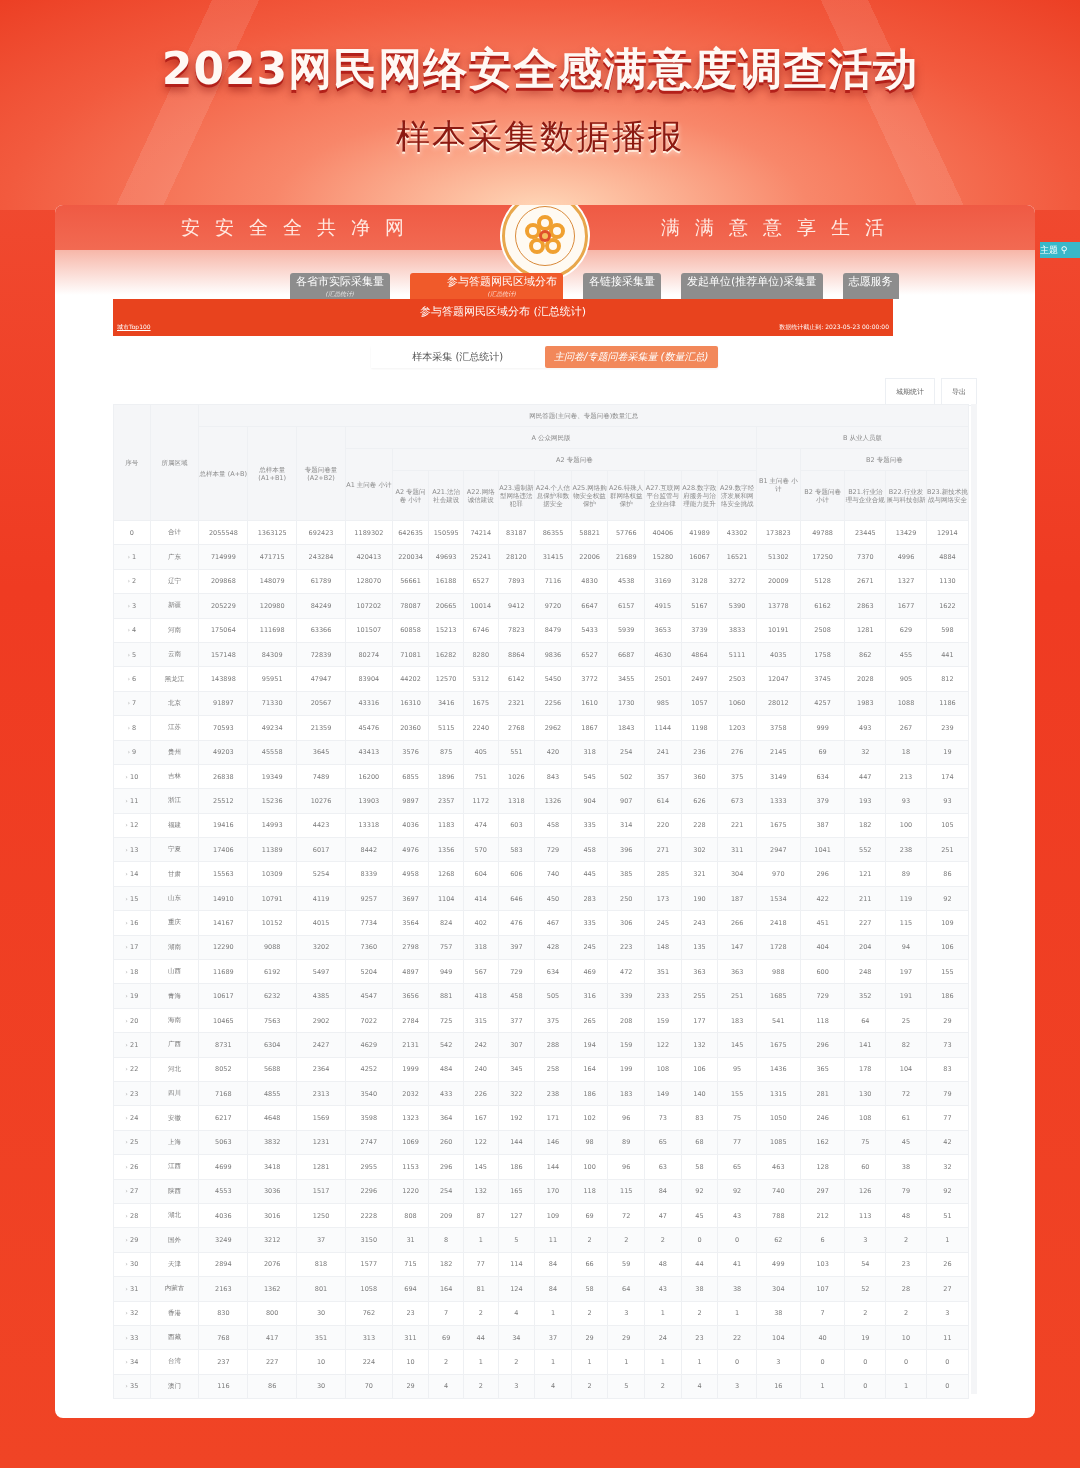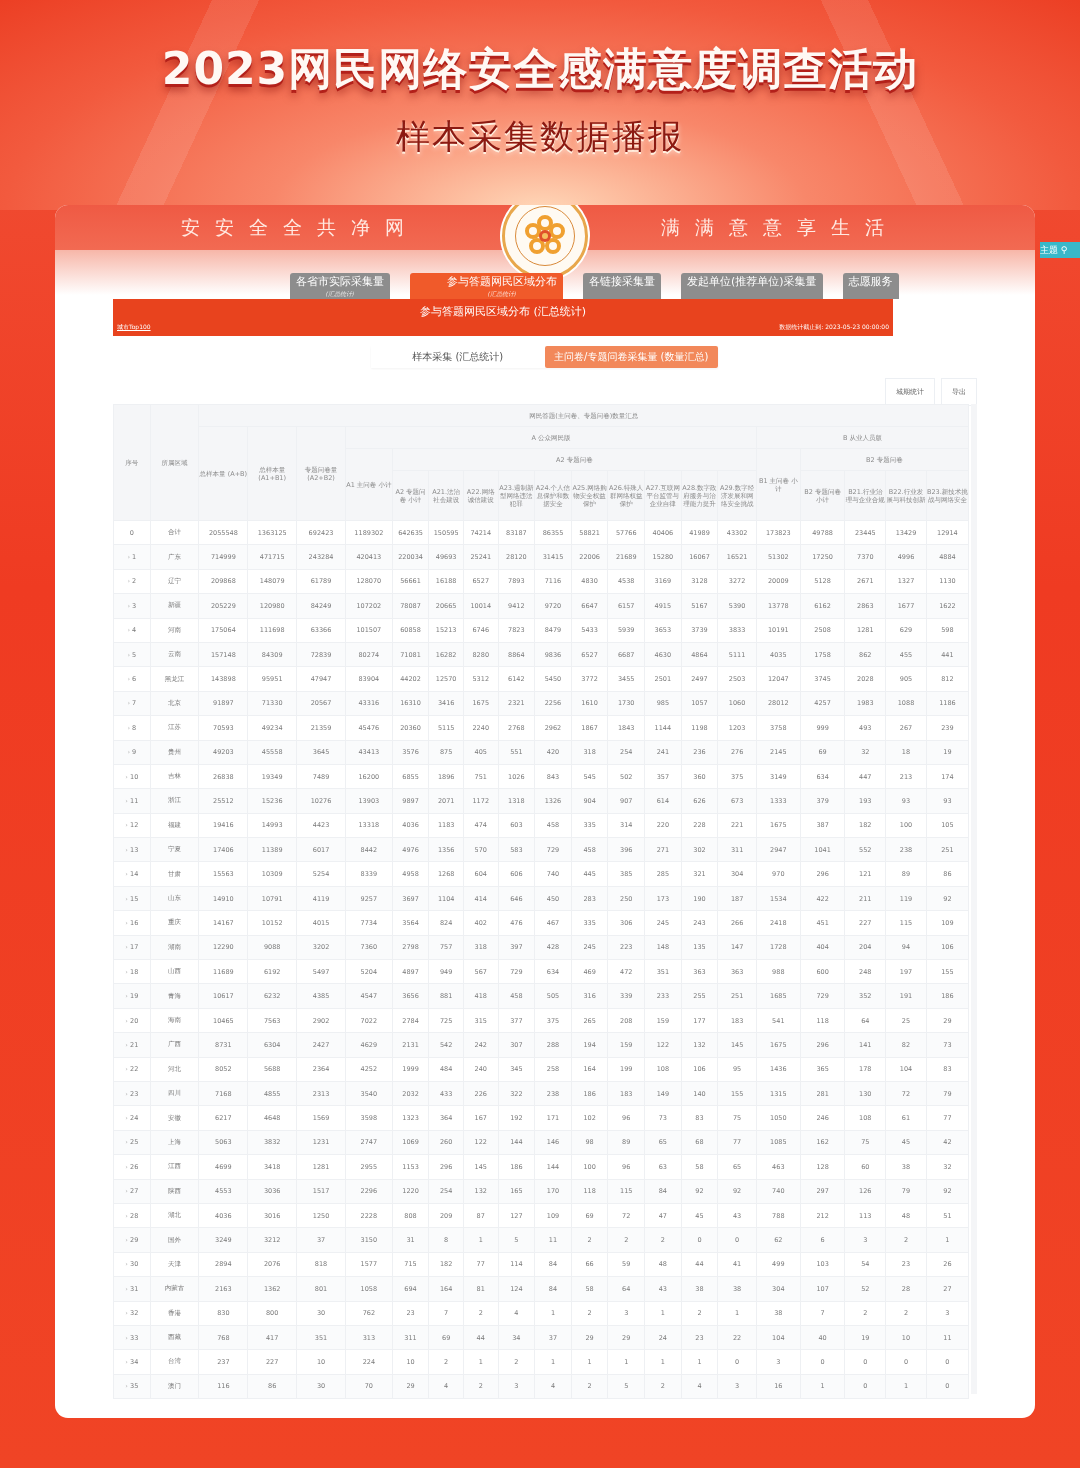--- a/index.html
+++ b/index.html
@@ -23,21 +23,21 @@
     text-shadow: 0 3px 0 #b3201a, 0 6px 8px rgba(120,0,0,0.5);
   }
   .banner-sub {
     position: absolute; left: 0; right: 0; top: 114px; text-align: center;
     font-family: "DejaVu Serif", serif; font-weight: normal;
     font-size: 34px; letter-spacing: 2px; color: #8c1a12;
     text-shadow: 0 2px 0 #fff0e0, 0 3px 5px rgba(255,255,255,0.6);
   }
   .card {
     position: absolute; left: 55px; top: 205px; width: 980px; height: 1213px;
-    background: #ffffff; border-radius: 13px; overflow: hidden;
+    background: #ffffff; border-radius: 8px; overflow: hidden;
   }
   .slogan-band {
     position: absolute; left: 0; top: 0; width: 980px; height: 45px;
     background: linear-gradient(180deg, #ef5a44 0%, #f26a52 100%);
   }
   .slogan-fade {
     position: absolute; left: 0; top: 45px; width: 980px; height: 45px;
     background: linear-gradient(180deg, #f7b6a8 0%, #ffffff 100%);
   }
   .slogan-left, .slogan-right {
@@ -82,21 +82,21 @@
     position: absolute; right: 4px; top: 24px; color: #fff; font-size: 6px;
   }
   .subtabs {
     position: absolute; left: 316px; top: 141px; width: 347px; height: 22px; display: flex;
     box-shadow: 0 1px 2px rgba(0,0,0,0.05);
   }
   .subtab {
     flex: 1; font-size: 10px; color: #555; display: flex; align-items: center; justify-content: center;
     background: #fff;
   }
-  .subtab.active { background: #f2885a; color: #fff; border-radius: 2px; }
+  .subtab.active { background: #f2885a; color: #fff; border-radius: 2px; font-style: italic; }
   .tools {
     position: absolute; right: 58px; top: 173px; display: flex; gap: 6px;
   }
   .tool-btn {
     height: 28px; border: 1px solid #eceff3; background: #fff; font-size: 7px; color: #666;
     display: flex; align-items: center; justify-content: center; padding: 0 10px;
   }
   .table-wrap {
     position: absolute; left: 58px; top: 199px; width: 856px;
   }
@@ -497,21 +497,21 @@
             <td>174</td>
           </tr>
           <tr>
             <td class="expand">11</td>
             <td>浙江</td>
             <td>25512</td>
             <td>15236</td>
             <td>10276</td>
             <td>13903</td>
             <td>9897</td>
-            <td>2071</td>
+            <td>2357</td>
             <td>1172</td>
             <td>1318</td>
             <td>1326</td>
             <td>904</td>
             <td>907</td>
             <td>614</td>
             <td>626</td>
             <td>673</td>
             <td>1333</td>
             <td>379</td>

